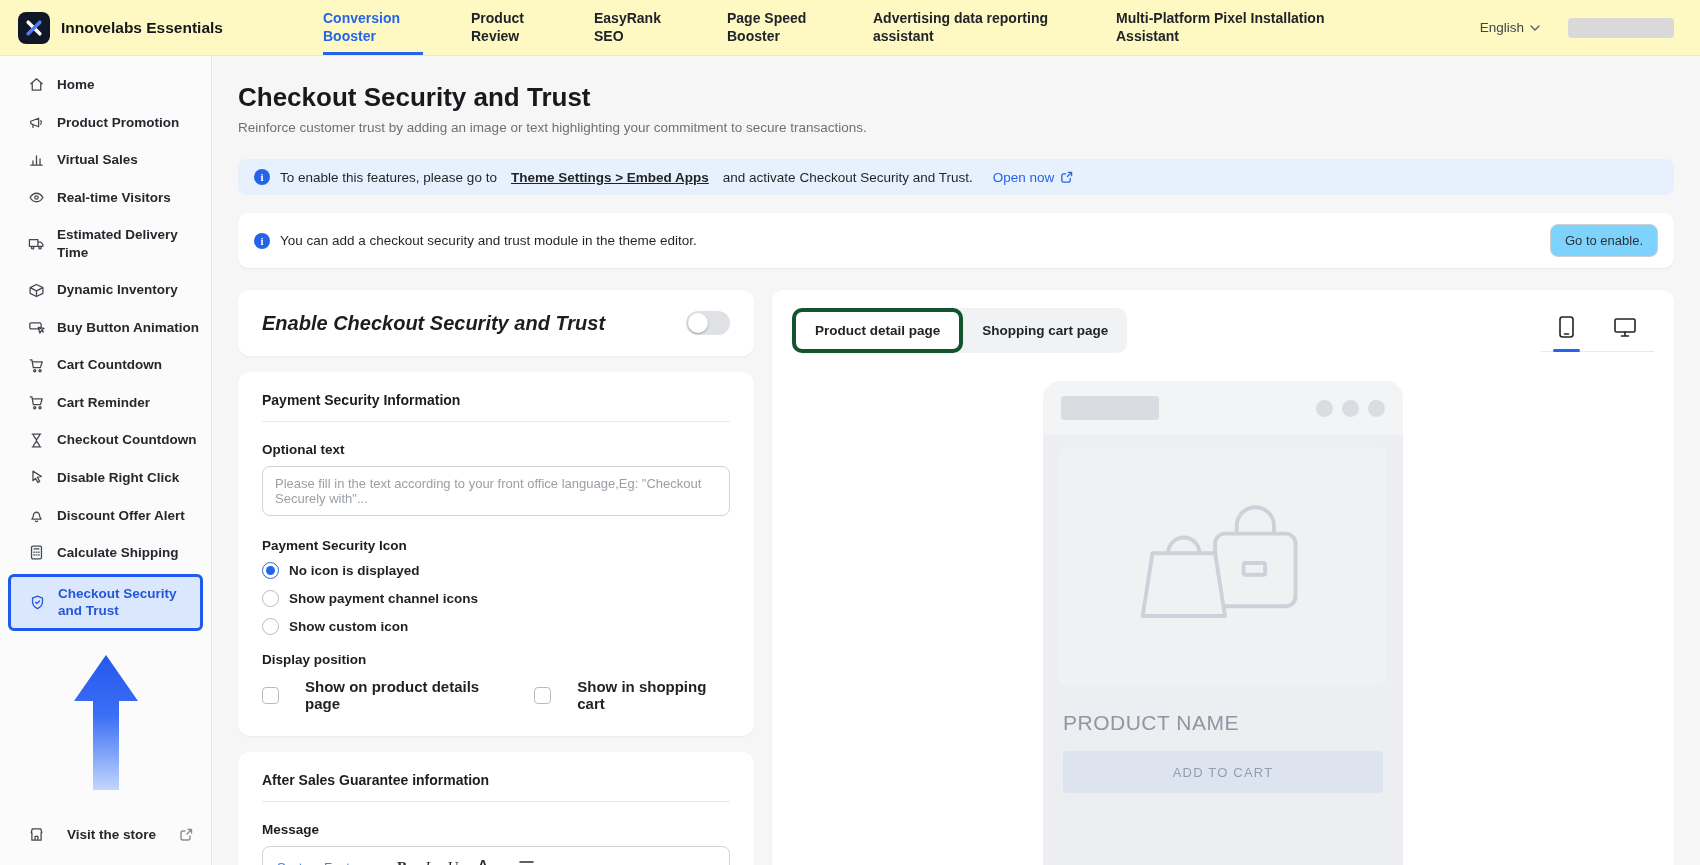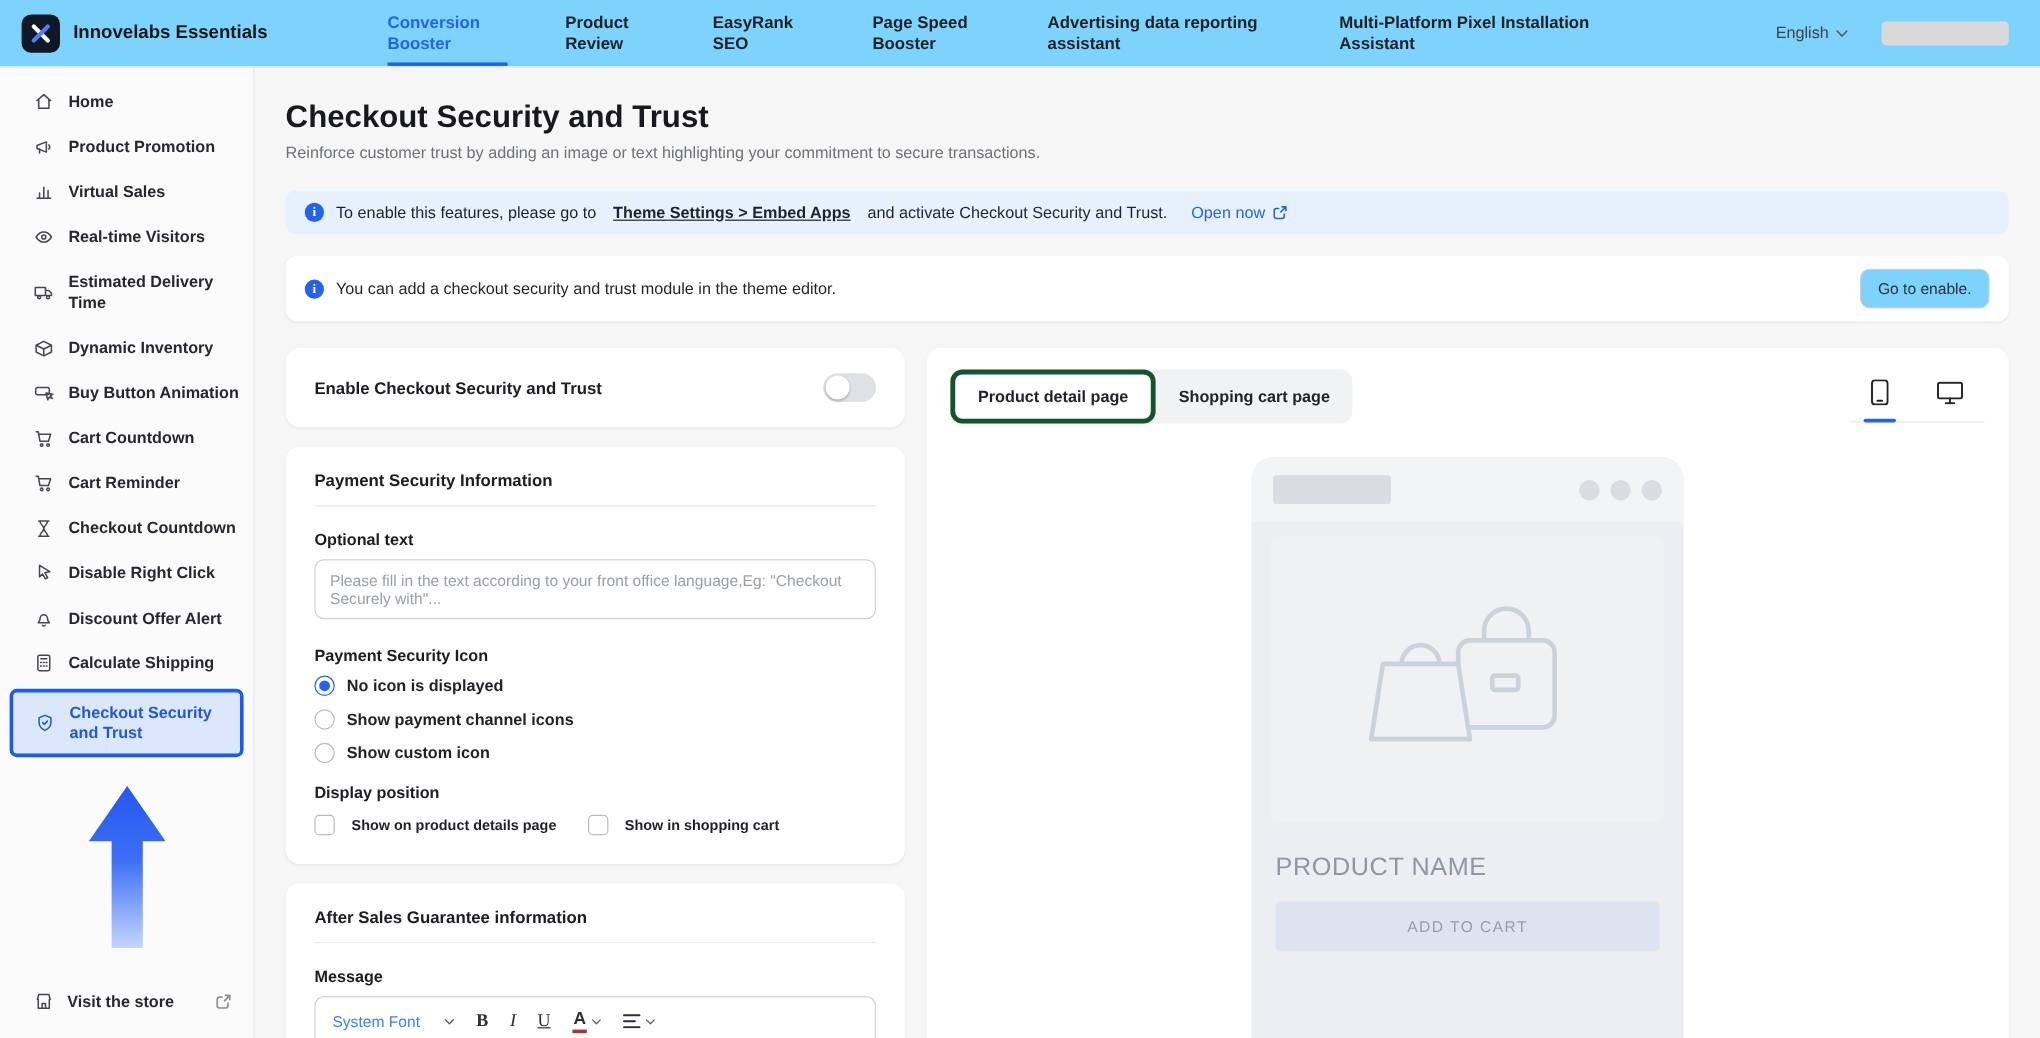--- a/index.html
+++ b/index.html
@@ -6,21 +6,21 @@
   html,body { margin:0; padding:0; }
   body {
     width:1700px; height:865px; overflow:hidden;
     font-family:"Liberation Sans", sans-serif;
     background:#f6f6f7; color:#202223;
   }
   svg { display:block; }
 
   
   header {
-    height:56px; background:#7dd3fc; border-bottom:1px solid #e6e7e9;
+    height:56px; background:#fef9c3; border-bottom:1px solid #e6e7e9;
     display:flex; align-items:stretch; padding:0 26px 0 18px; position:relative; z-index:3;
   }
   .brand { display:flex; align-items:center; gap:11px; width:235px; flex:none; }
   .logo { width:32px; height:32px; border-radius:8px; background:#101828; display:flex; align-items:center; justify-content:center; }
   .brand-name { font-size:15.5px; font-weight:700; color:#15171b; }
   .tabs { display:flex; gap:48px; margin-left:70px; }
   .tab {
     display:flex; align-items:center; font-size:14px; font-weight:600; color:#202328;
     line-height:1.25; position:relative; cursor:pointer; text-align:left;
   }
@@ -43,21 +43,21 @@
     font-size:13.5px; font-weight:600; color:#26282d; line-height:1.3; cursor:pointer;
   }
   .side-item .sicon { width:17px; height:17px; color:#45494f; flex:none; }
   .side-item.active {
     margin:2px 8px; padding:8px 8px 8px 18px;
     background:#dbe7fd; border:3px solid #1d5bf0; border-radius:6px; color:#2257d8;
   }
   .side-item.active .sicon { color:#2257d8; }
   .annotation-arrow { margin:22px auto 0; width:64px; }
   .store-row {
-    margin-top:auto; display:flex; align-items:center; gap:11px;
+    margin-top:auto; display:flex; align-items:center; gap:22px;
     padding:14px 18px 22px 28px; font-size:13.5px; font-weight:600; color:#26282d; cursor:pointer;
   }
   .store-row .sicon { width:17px; height:17px; color:#45494f; }
   .store-row .ext { margin-left:auto; color:#8a8f96; }
 
   
   main { flex:1; overflow:hidden; padding:26px 26px 0; }
   h1 { margin:0 0 7px; font-size:26px; font-weight:700; color:#17191d; }
   .subtitle { margin:0 0 24px; font-size:13.5px; color:#6d7175; }
 
@@ -82,40 +82,40 @@
     margin-left:auto; background:#7dd3fc; border:1px solid #ccd0d5; border-radius:8px;
     padding:8px 14px; font-size:13px; font-weight:500; color:#2e3135; cursor:pointer;
     font-family:inherit;
   }
 
   .columns { display:flex; gap:18px; align-items:flex-start; }
   .left-col { width:516px; flex:none; display:flex; flex-direction:column; gap:16px; }
   .card { background:#fff; border-radius:12px; box-shadow:0 1px 2px rgba(0,0,0,.05); }
 
   .enable-card { padding:21px 24px; display:flex; align-items:center; justify-content:space-between; }
-  .enable-label { font-size:14px; font-weight:700; color:#1b1d21; }
+  .enable-label { font-size:20px; font-weight:700; color:#1b1d21;font-style:italic; }
   .toggle { width:44px; height:24px; border-radius:99px; background:#dfe1e5; position:relative; cursor:pointer; flex:none; }
   .knob { width:20px; height:20px; border-radius:50%; background:#fff; position:absolute; top:2px; left:2px; box-shadow:0 1px 2px rgba(0,0,0,.3); }
 
   .pad-card { padding:20px 24px 24px; }
   .section-title { margin:0 0 13px; font-size:14px; font-weight:700; color:#1b1d21; }
   .divider { border:none; border-top:1px solid #e8e9eb; margin:0 0 20px; }
   .field-label { display:block; font-size:13.5px; font-weight:700; color:#1b1d21; margin-bottom:9px; }
   textarea {
     width:100%; height:50px; border:1px solid #cfd3d8; border-radius:8px; padding:9px 12px;
     font-size:13px; font-family:inherit; color:#202223; resize:none; margin-bottom:18px;
   }
   textarea::placeholder { color:#9aa0a6; }
   .radio-row { display:flex; align-items:center; gap:10px; margin-bottom:11px; font-size:13.5px; font-weight:600; color:#1f2126; cursor:pointer; }
   .radio { width:17px; height:17px; border-radius:50%; border:1.5px solid #b7bcc2; background:#fff; position:relative; flex:none; }
   .radio.checked { border-color:#2563eb; }
   .radio.checked::after { content:""; position:absolute; inset:3px; border-radius:50%; background:#2563eb; }
   .disp-label { margin-top:17px; }
   .check-row { display:flex; gap:26px; margin-top:11px; }
-  .check-item { display:flex; align-items:center; gap:14px; font-size:12px; font-weight:600; color:#1f2126; cursor:pointer; }
+  .check-item { display:flex; align-items:center; gap:26px; font-size:15px; font-weight:600; color:#1f2126; cursor:pointer; }
   .checkbox { width:17px; height:17px; border:1.5px solid #b7bcc2; border-radius:4px; background:#fff; flex:none; }
 
   .editor-box { border:1px solid #cfd3d8; border-radius:8px; padding:11px 14px; display:flex; align-items:center; gap:18px; }
   .font-select { display:flex; align-items:center; gap:20px; font-size:13px; color:#3b82f6; cursor:pointer; }
   .tb { font-size:15px; color:#2b2e33; cursor:pointer; background:none; border:none; padding:0; }
   .tb-b { font-family:"Liberation Serif", serif; font-weight:700; }
   .tb-i { font-family:"Liberation Serif", serif; font-style:italic; }
   .tb-u { font-family:"Liberation Serif", serif; text-decoration:underline; }
   .color-btn { display:flex; align-items:center; gap:4px; cursor:pointer; }
   .color-a { font-size:14.5px; font-weight:600; color:#2b2e33; border-bottom:3px solid #a33; line-height:1.1; padding:0 1px; }

